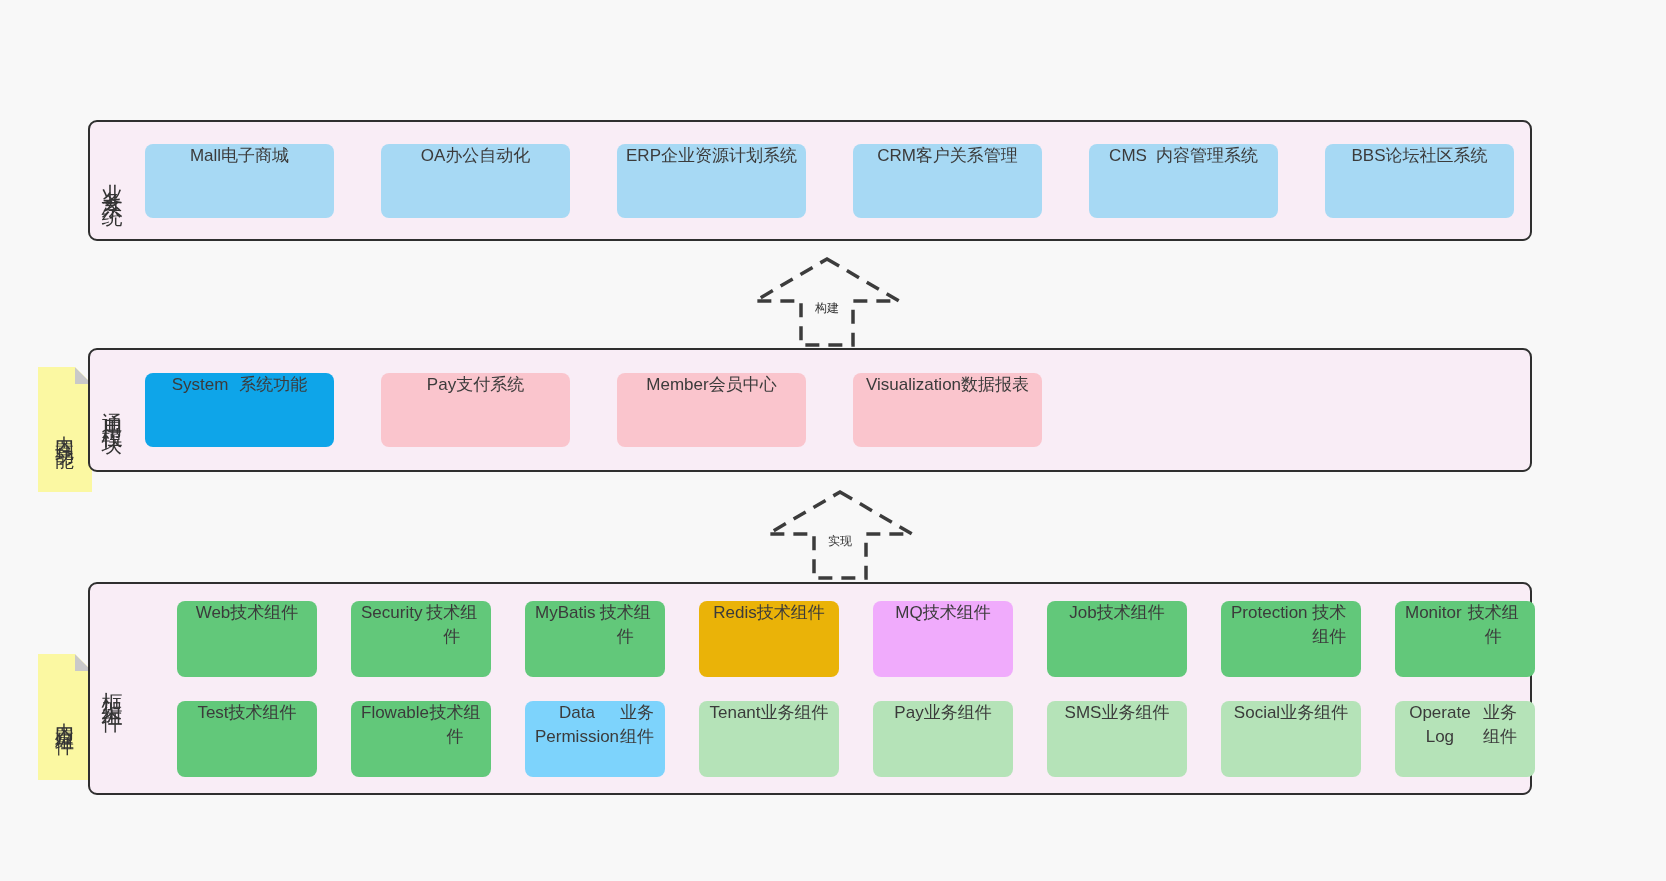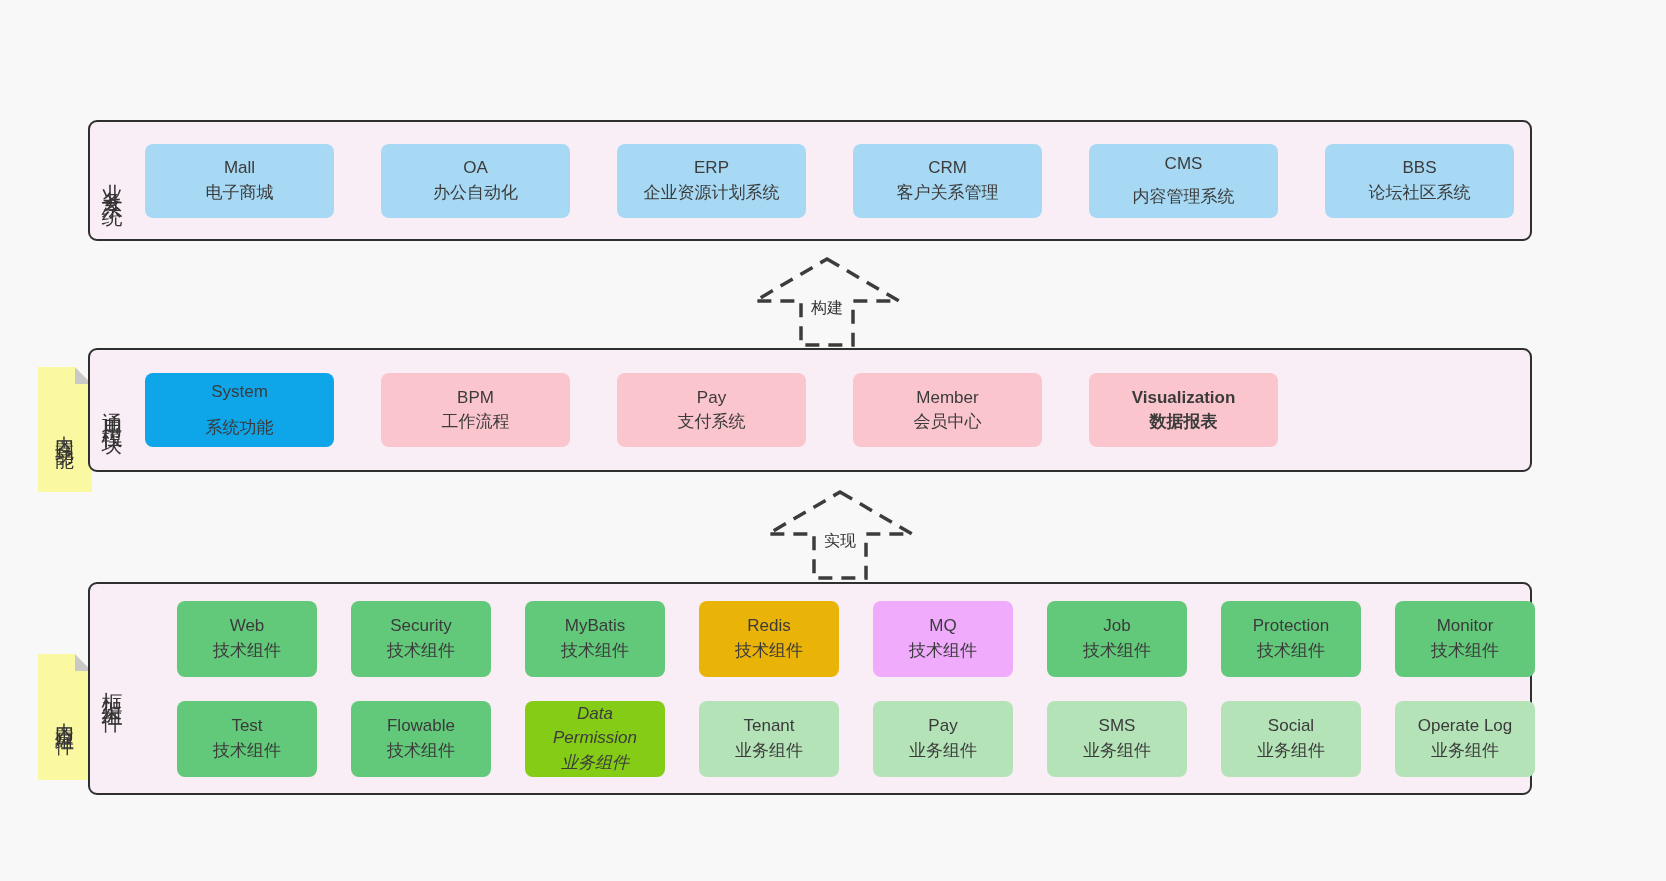--- a/index.html
+++ b/index.html
@@ -23,22 +23,22 @@
   #layer-3{top:582px;height:213px;}
   .v-label{
     writing-mode:vertical-rl;text-orientation:upright;
     font-size:21px;letter-spacing:7px;line-height:1;color:#333;
     margin-left:12px;flex:0 0 auto;
   }
   .rows{flex:1;display:flex;flex-direction:column;gap:24px;margin-left:22px;margin-right:16px;}
   .box-row{display:flex;gap:47px;}
   #layer-3 .box-row{gap:34px;margin-left:32px;}
   .module-box{
-    border-radius:8px;display:flex;flex-direction:column;justify-content:center;
-    align-items:center;text-align:center;flex:0 0 auto;
+    border-radius:8px;display:flex;flex-direction:row;justify-content:center;
+    text-align:center;flex:0 0 auto;
   }
   #layer-1 .module-box,#layer-2 .module-box{width:189px;height:74px;}
   #layer-3 .module-box{width:140px;height:76px;padding:0 10px;}
   .box-title,.box-subtitle{font-size:17px;line-height:1.42;}
   .tag{
     position:absolute;width:54px;background:var(--tag-bg);z-index:0;
     clip-path:polygon(0 0,calc(100% - 17px) 0,100% 17px,100% 100%,0 100%);
   }
   #tag-1{left:38px;top:367px;height:125px;}
   #tag-2{left:38px;top:654px;height:126px;}
@@ -51,21 +51,21 @@
     writing-mode:vertical-rl;text-orientation:upright;
     font-size:19px;letter-spacing:5px;line-height:1;color:#333;
   }
   .arrow{position:absolute;width:150px;height:92px;z-index:2;}
   #arrow-1{left:752px;top:256px;}
   #arrow-2{left:765px;top:489px;}
   .arrow svg{display:block;width:100%;height:100%;}
   .arrow polygon{fill:none;stroke:#3c3c3c;stroke-width:3.5;stroke-dasharray:14 9;}
   .arrow-label{
     position:absolute;left:50%;top:57%;transform:translate(-50%,-50%);
-    background:var(--page-bg);font-size:16px;color:#333;padding:1px 3px;white-space:nowrap;
+    background:var(--page-bg);font-size:12px;color:#333;padding:1px 3px;white-space:nowrap;
   }
 </style>
 </head>
 <body>
 
 <section class="layer" id="layer-1">
   <div class="v-label">业务系统</div>
   <div class="rows">
     <div class="box-row">
         <div class="module-box" style="background: rgb(167, 217, 244);">
@@ -109,32 +109,28 @@
 </div>
 <section class="layer" id="layer-2">
   <div class="v-label">通用模块</div>
   <div class="rows">
     <div class="box-row">
         <div class="module-box" style="background: #0ea5e9; gap: 11px;">
           <div class="box-title">System</div>
           <div class="box-subtitle">系统功能</div>
         </div>
         <div class="module-box" style="background: rgb(250, 197, 205);">
-          <div class="box-title">BPM</div>
-          <div class="box-subtitle">工作流程</div>
-        </div>
-        <div class="module-box" style="background: rgb(250, 197, 205);">
           <div class="box-title">Pay</div>
           <div class="box-subtitle">支付系统</div>
         </div>
         <div class="module-box" style="background: rgb(250, 197, 205);">
           <div class="box-title">Member</div>
           <div class="box-subtitle">会员中心</div>
         </div>
-        <div class="module-box" style="background: rgb(250, 197, 205); font-weight: bold;">
+        <div class="module-box" style="background: rgb(250, 197, 205);">
           <div class="box-title">Visualization</div>
           <div class="box-subtitle">数据报表</div>
         </div>
       </div>
   </div>
 </section>
 
 <div class="arrow" id="arrow-2">
   <svg viewBox="0 0 150 92">
     <polygon points="75,3 147,45 101,45 101,89 49,89 49,45 3,45"></polygon>
@@ -185,21 +181,21 @@
       </div>
     <div class="box-row">
         <div class="module-box" style="background: rgb(98, 200, 122);">
           <div class="box-title">Test</div>
           <div class="box-subtitle">技术组件</div>
         </div>
         <div class="module-box" style="background: rgb(98, 200, 122);">
           <div class="box-title">Flowable</div>
           <div class="box-subtitle">技术组件</div>
         </div>
-        <div class="module-box" style="background: #84cc16; font-style: italic;">
+        <div class="module-box" style="background: #7dd3fc;">
           <div class="box-title">Data Permission</div>
           <div class="box-subtitle">业务组件</div>
         </div>
         <div class="module-box" style="background: rgb(181, 227, 184);">
           <div class="box-title">Tenant</div>
           <div class="box-subtitle">业务组件</div>
         </div>
         <div class="module-box" style="background: rgb(181, 227, 184);">
           <div class="box-title">Pay</div>
           <div class="box-subtitle">业务组件</div>

